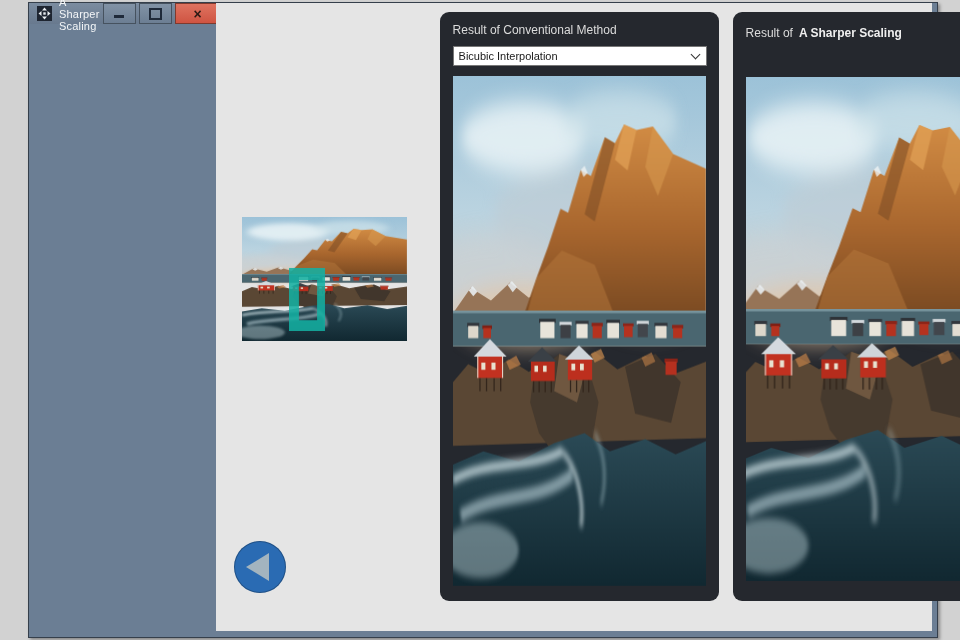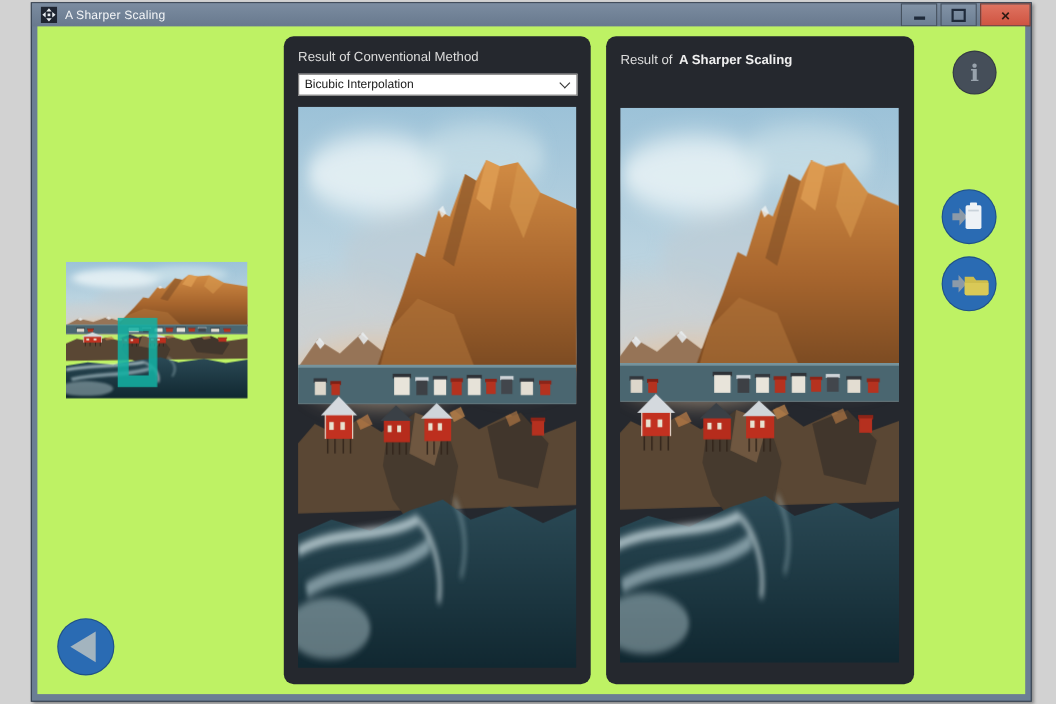--- a/index.html
+++ b/index.html
@@ -1,34 +1,34 @@
 <!DOCTYPE html>
 <html><head>
 <meta charset="utf-8">
 <style>
   html,body{margin:0;padding:0;}
   .desktop{position:relative;width:960px;height:640px;background:#d2d2d2;overflow:hidden;
            font-family:"Liberation Sans",sans-serif;}
   
   .window{position:absolute;left:28px;top:2px;width:910px;height:636px;box-sizing:border-box;
           background:#6b7e94;border:1px solid #353f4b;box-shadow:2px 2px 3px rgba(0,0,0,.35);
-          display:flex;flex-direction:column;padding:0 5px 6px 5px;}
+          display:flex;flex-direction:row;padding:0 5px 6px 5px;}
   .titlebar{height:21px;flex:0 0 21px;display:flex;align-items:center;margin:0 -5px;
             background:linear-gradient(#7b8ca0,#68798e);padding-left:8px;}
   .app-icon{width:15px;height:15px;flex:0 0 15px;display:block;}
   .title-text{font-size:11px;color:#f4f6f8;margin-left:7px;letter-spacing:.2px;}
   .controls{margin-left:auto;display:flex;height:21px;}
   .winbtn{box-sizing:border-box;width:33px;height:21px;margin-left:3px;border:1px solid #46525f;
           background:linear-gradient(#8293a6,#6c7e93);display:flex;align-items:center;justify-content:center;
           padding:0;cursor:pointer;}
   .winbtn.close{width:46px;background:linear-gradient(#df7360,#cf5442);border-color:#7e3a2e;}
   .glyph-bar{width:10px;height:3px;background:#1f2a3a;margin-top:5px;}
   .glyph-box{width:9px;height:8px;border:2px solid #1f2a3a;}
   .close-glyph{font-size:14px;font-weight:bold;color:#2d1a14;line-height:1;}
-  .content{position:relative;flex:1;background:#bef264;}
+  .content{position:relative;flex:1;background:#e5e5e5;}
   
   .thumb{position:absolute;left:26px;top:214px;width:165px;height:124px;}
   svg.scene{display:block;width:100%;height:100%;}
   
   .panel{position:absolute;top:9px;height:589px;background:#25282e;border-radius:9px;}
   .panel.conv{left:224px;width:279px;}
   .panel.sharp{left:517px;width:280px;}
   .panel-header{position:absolute;left:13px;top:11px;font-size:12px;color:#dcdcdc;white-space:nowrap;}
   .panel.sharp .panel-header{top:14px;}
   .hdr-bold{font-weight:bold;color:#efefef;margin-left:6px;}

